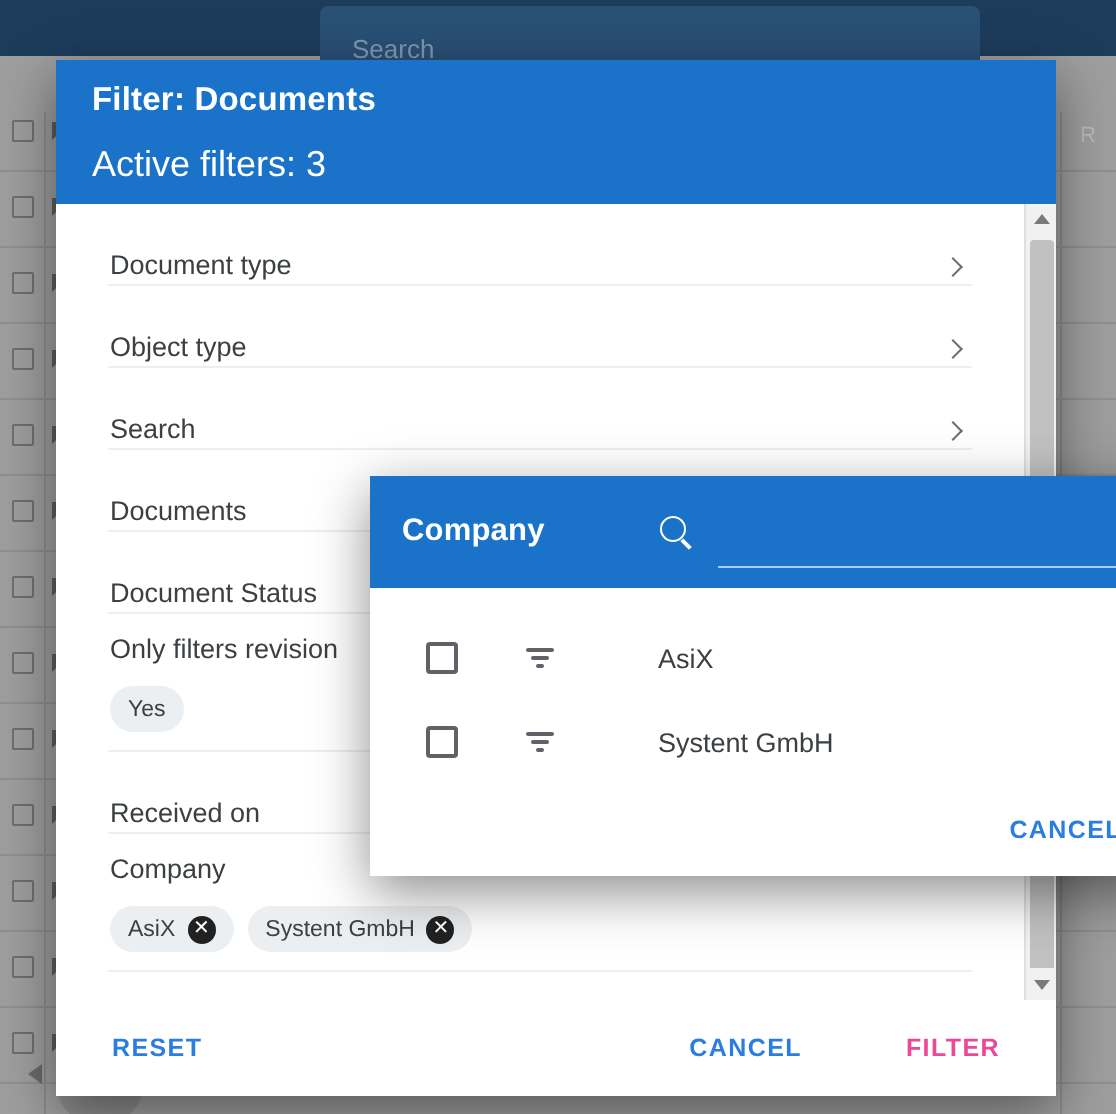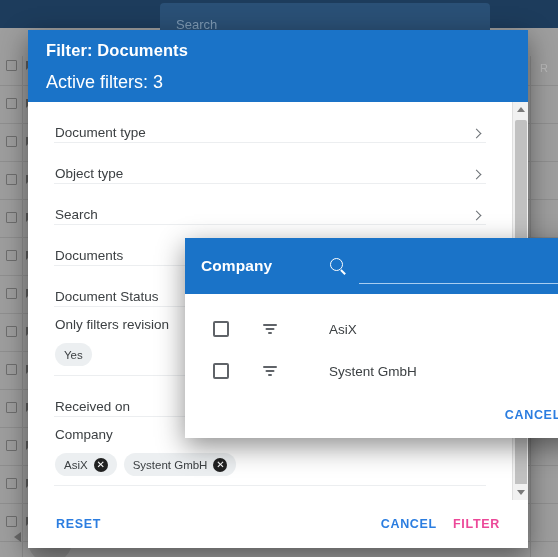--- a/index.html
+++ b/index.html
@@ -138,21 +138,21 @@
   .sb-arrow.up i { top: 5px; border-bottom: 5px solid #7a7a7a; }
   .sb-arrow.down i { top: 6px; border-top: 5px solid #7a7a7a; }
   .sb-thumb {
     position: absolute; left: 2px; width: 12px; top: 18px; height: 390px;
     background: #c1c1c1; border-radius: 2px;
   }
 
   .filter-actions {
     flex: 0 0 auto; height: 48px;
     display: flex; align-items: center;
-    padding: 0 20px; background: #fff;
+    padding: 0 20px; background: #fff; gap: 36px;
   }
   .btn-text {
     font-size: 12.5px; font-weight: bold; letter-spacing: .7px;
     color: #2b7de0; background: none; border: 0; padding: 6px 8px;
     cursor: pointer; font-family: "Liberation Sans", sans-serif;
   }
   .btn-text.disabled { color: #ec4899; }
   .spacer { flex: 1 1 auto; }
 
   

